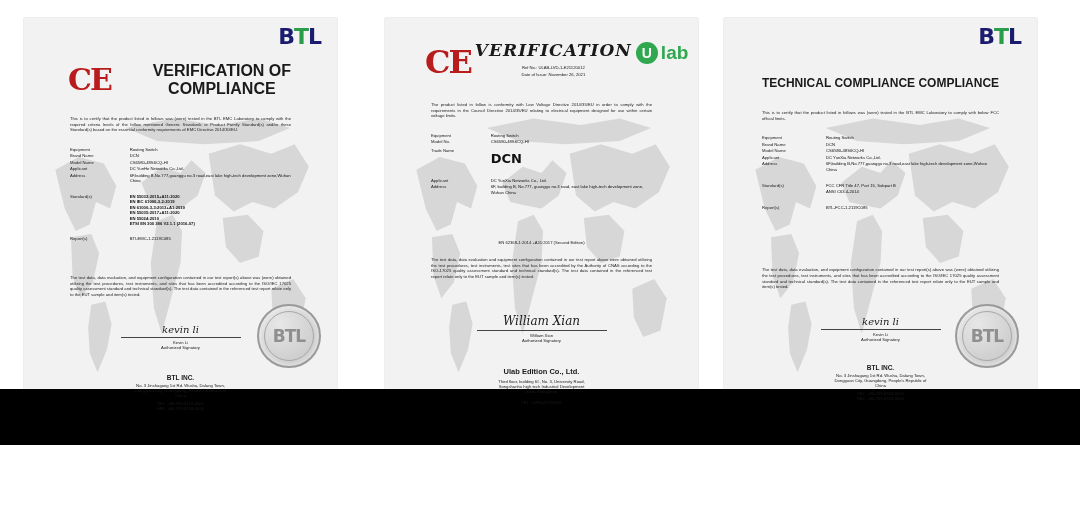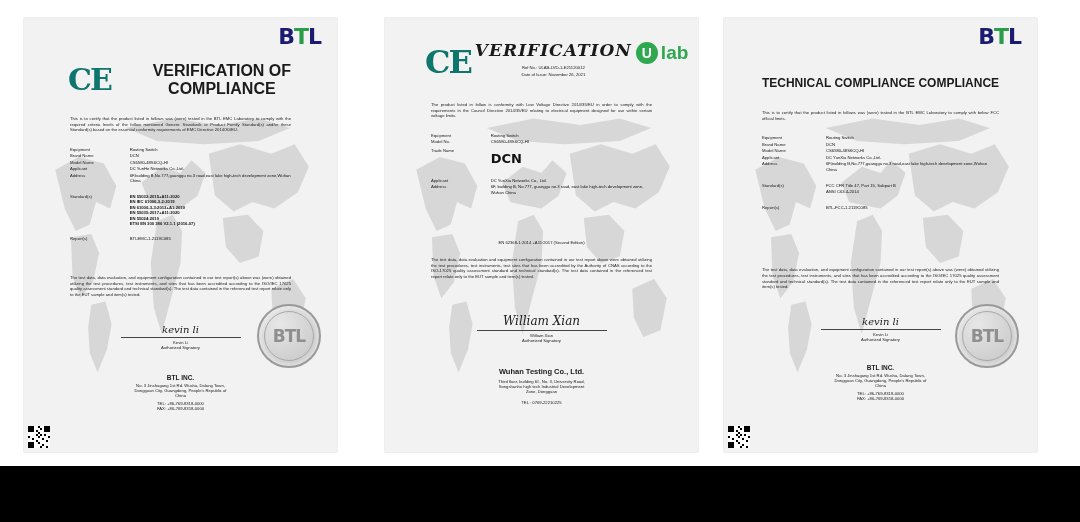--- a/index.html
+++ b/index.html
@@ -4,21 +4,21 @@
 <style>
   html, body {
     margin: 0;
     padding: 0;
     background: #ffffff;
     font-family: "Liberation Sans", sans-serif;
   }
   #page {
     position: relative;
     width: 1080px;
-    height: 522px;
+    height: 445px;
     background: #ffffff;
     overflow: hidden;
   }
   .black-strip {
     position: absolute;
     left: 0;
     width: 1080px;
     height: 56px;
     background: #000000;
     bottom: 0;
@@ -51,21 +51,21 @@
     line-height: 1;
   }
   .btl-logo .t-bar { color: #2a9d4a; }
 
   
   .ce-mark {
     font-family: "DejaVu Serif", serif;
     font-weight: bold;
     letter-spacing: -2px;
     line-height: 1;
-    color: #0f766e;
+    color: #b91c1c;
   }
 
   .title-main {
     font-weight: bold;
     text-align: center;
   }
   .body-para {
     text-align: justify;
     line-height: 1.35;
     color: #222;
@@ -363,21 +363,21 @@
       <div style="margin-top:34px; padding:0 30px;">
         <div style="width:130px; margin:0 auto;">
           <div class="sig-script" style="font-size:12px;">William Xian</div>
           <div class="sig-line" style="margin-top:1px;"></div>
           <div class="centered tiny" style="margin-top:2px;">William Xian</div>
           <div class="centered tiny">Authorized Signatory</div>
         </div>
       </div>
 
       <div style="margin-top:24px; text-align:center;">
-        <div style="font-size:7.5px; font-weight:bold;">Wuhan Testing Co., Ltd.</div>
+        <div style="font-size:7.5px; font-weight:bold;">Ulab Edition Co., Ltd.</div>
         <div class="tiny" style="white-space:pre-line; margin-top:3px;">Third floor, building 6#, No. 3, University Road,
 Songshanhu high tech Industrial Development
 Zone, Dongguan</div>
         <div class="tiny" style="margin-top:6px;">TEL : 0769-22210225</div>
       </div>
     </div>
   </div>
 
   <div class="cert" style="left:724px; top:18px; width:313px; height:434px;">
     <div class="worldmap">

